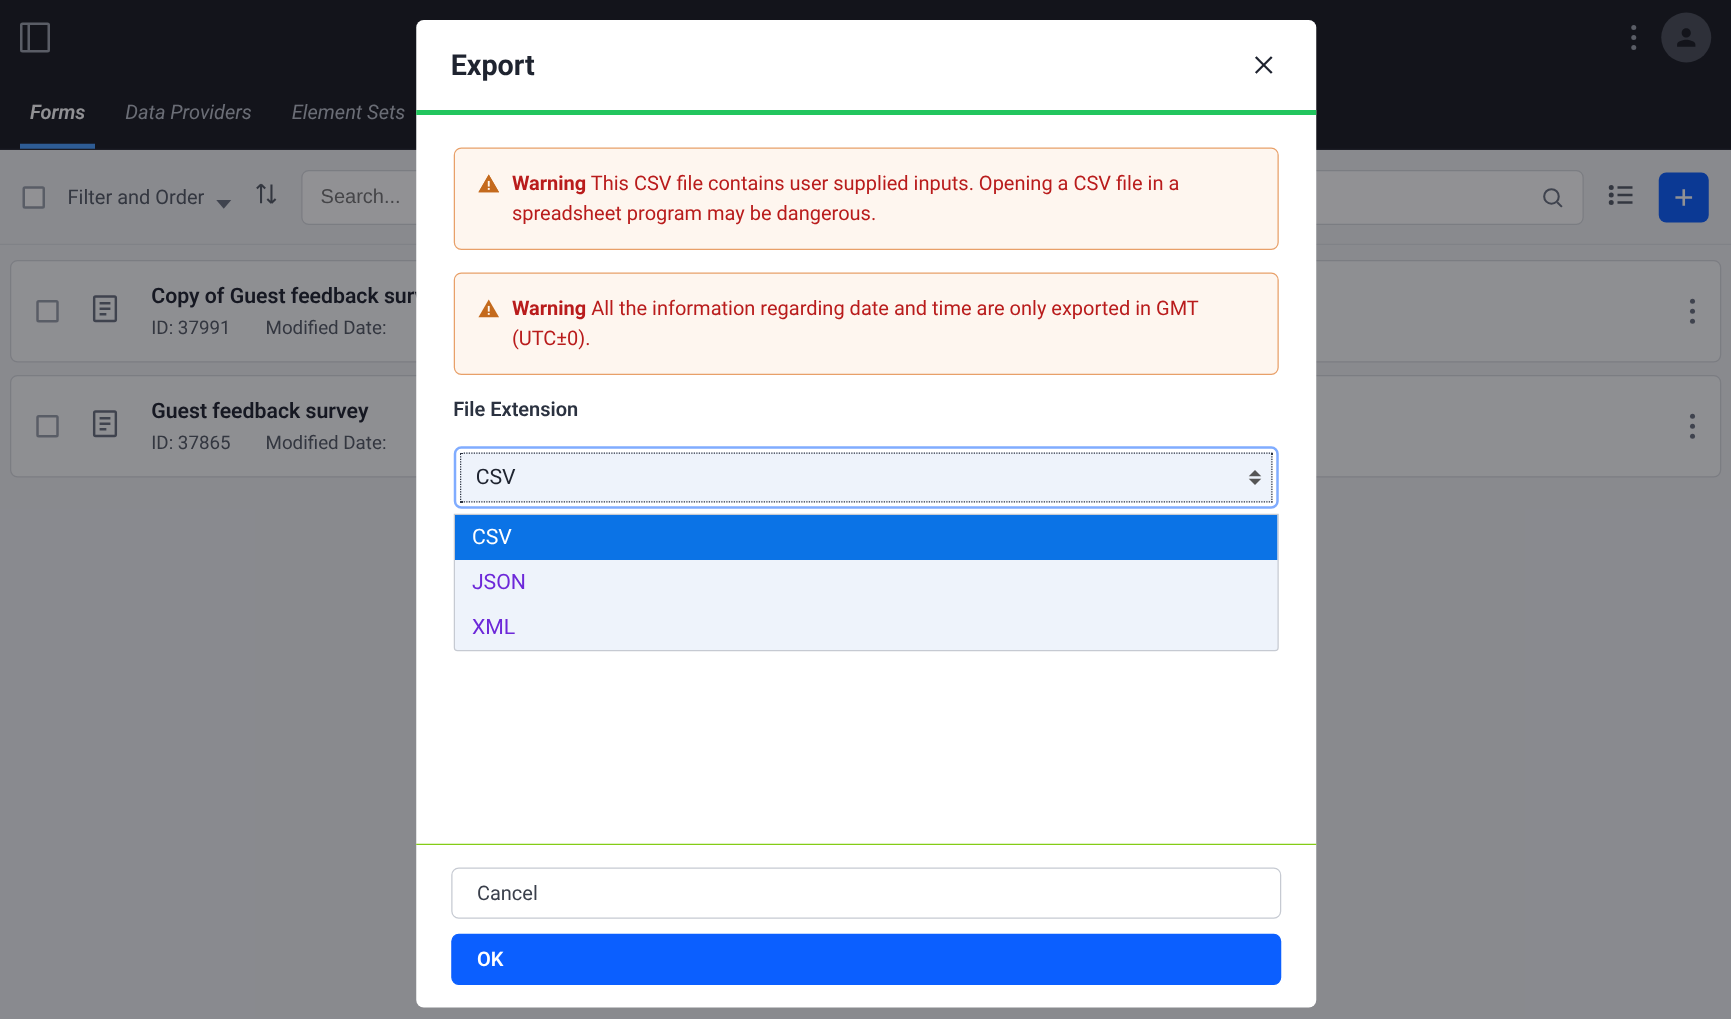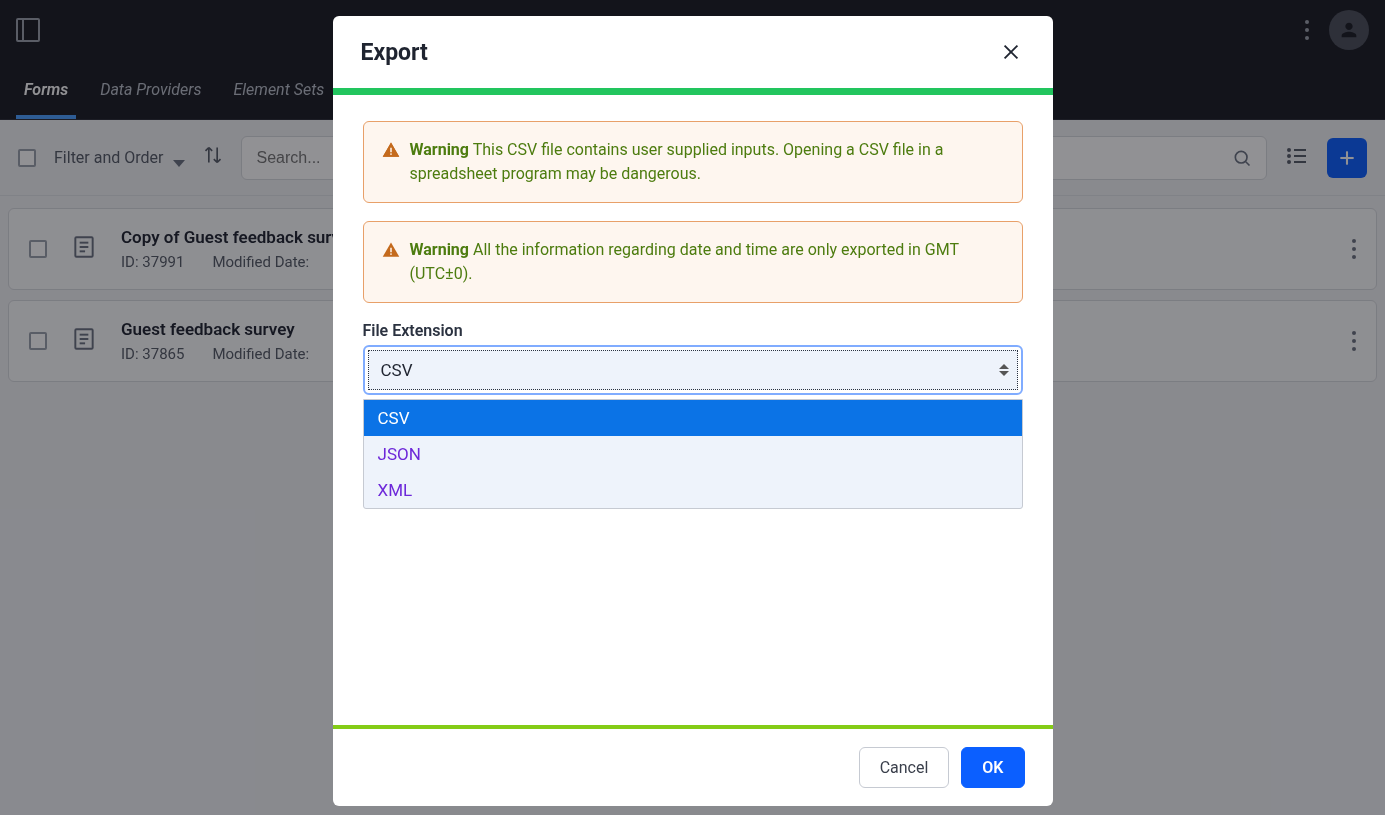--- a/index.html
+++ b/index.html
@@ -154,21 +154,21 @@
 .modal {
   width: 720px;
   background: #fff;
   border-radius: 6px;
   display: flex; flex-direction: column;
   max-height: 790px;
 }
 .modal-header {
   padding: 22px 28px;
   display: flex; align-items: center; justify-content: space-between;
-  border-bottom: 7px solid #22c55e;
+  border-bottom: 4px solid #22c55e;
 }
 .modal-title { font-size: 23px; font-weight: 700; color: #1f2430; }
 .close-x {
   font-size: 26px; color: #1f2430; cursor: pointer;
   width: 28px; height: 28px; display: flex; align-items: center; justify-content: center;
 }
 .modal-body {
   padding: 26px 30px 10px;
   flex: 1;
   position: relative;
@@ -180,25 +180,25 @@
   padding: 16px 18px;
   margin-bottom: 18px;
   color: #b85c14;
   font-size: 16px;
   line-height: 1.5;
   display: flex;
   gap: 10px;
 }
 .alert .tri { flex-shrink: 0; margin-top: 3px; }
 .alert strong { font-weight: 700; }
-.alert-text { color: #4d7c0f; }
+.alert-text { color: #b91c1c; }
 
 .field-label {
   font-size: 16px; font-weight: 600; color: #2b3240;
-  margin-bottom: 5px; margin-top: 10px;
+  margin-bottom: 20px; margin-top: 10px;
 }
 .select-wrap {
   border: 2px solid #80acff;
   border-radius: 6px;
   padding: 3px;
   background: #fff;
 }
 .select-inner {
   border: 1px dotted #2b3240;
   background: #eef3fb;
@@ -227,23 +227,23 @@
   font-size: 17px;
   color: #6d28d9;
   cursor: pointer;
 }
 .option.sel {
   background: #0b73e6;
   color: #fff;
 }
 
 .modal-footer {
-  border-top: 4px solid #84cc16;
+  border-top: 1px solid #84cc16;
   padding: 18px 28px;
-  display: flex; justify-content: flex-end; gap: 12px;
+  display: flex; justify-content: flex-end; gap: 12px; flex-direction: column;
 }
 .btn {
   font-size: 16px; padding: 10px 20px;
   border-radius: 6px; cursor: pointer;
 }
 .btn-secondary {
   background: #fff; border: 1px solid #c6cad2; color: #3a3f4b;
 }
 .btn-primary {
   background: #0b5fff; border: 1px solid #0b5fff; color: #fff; font-weight: 600;

